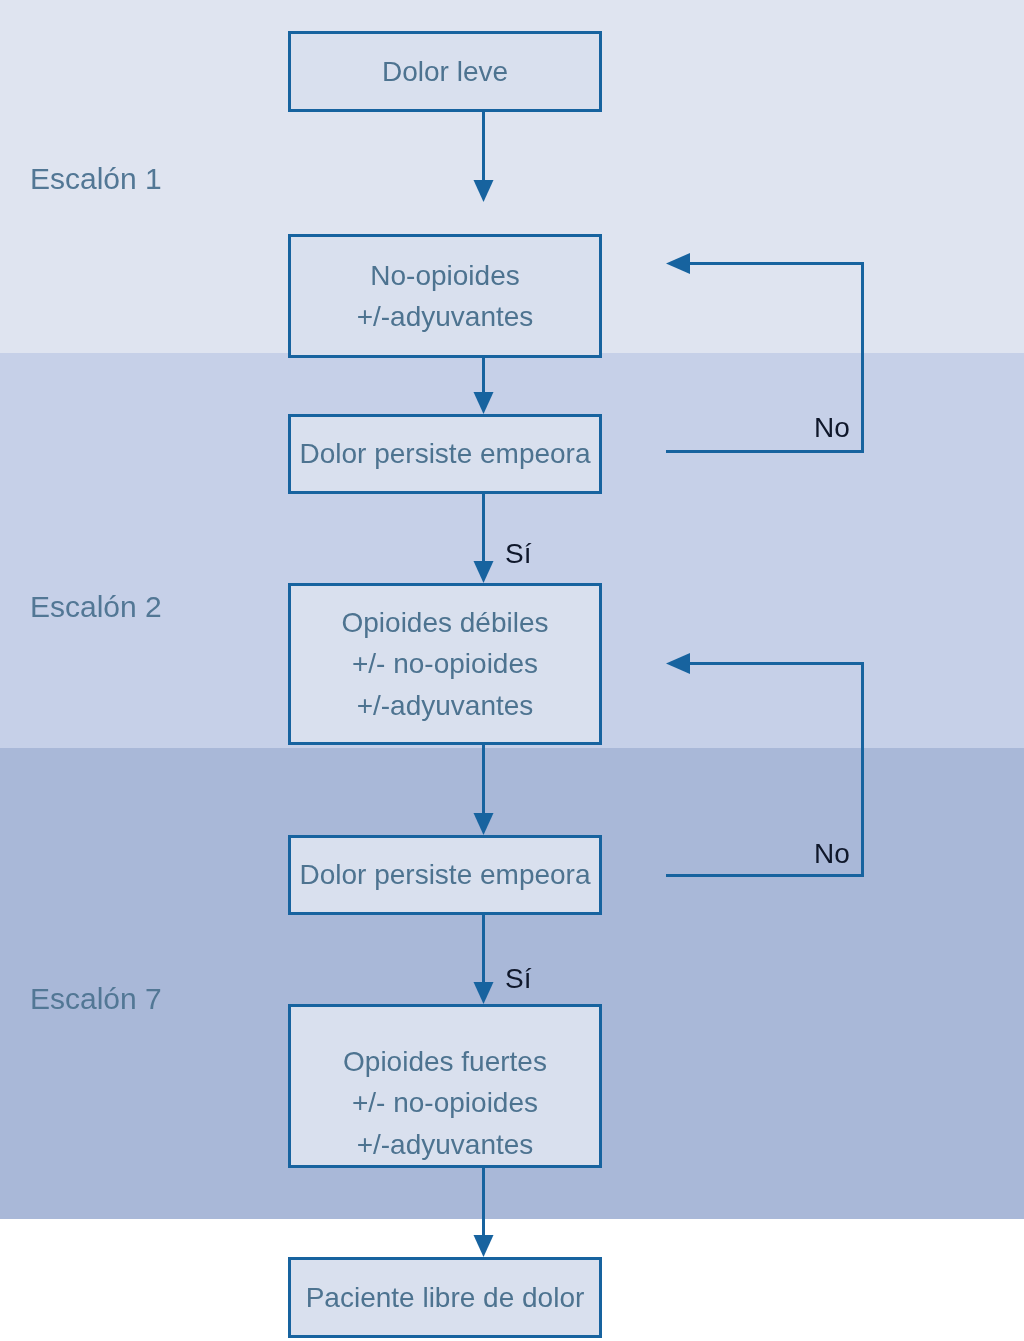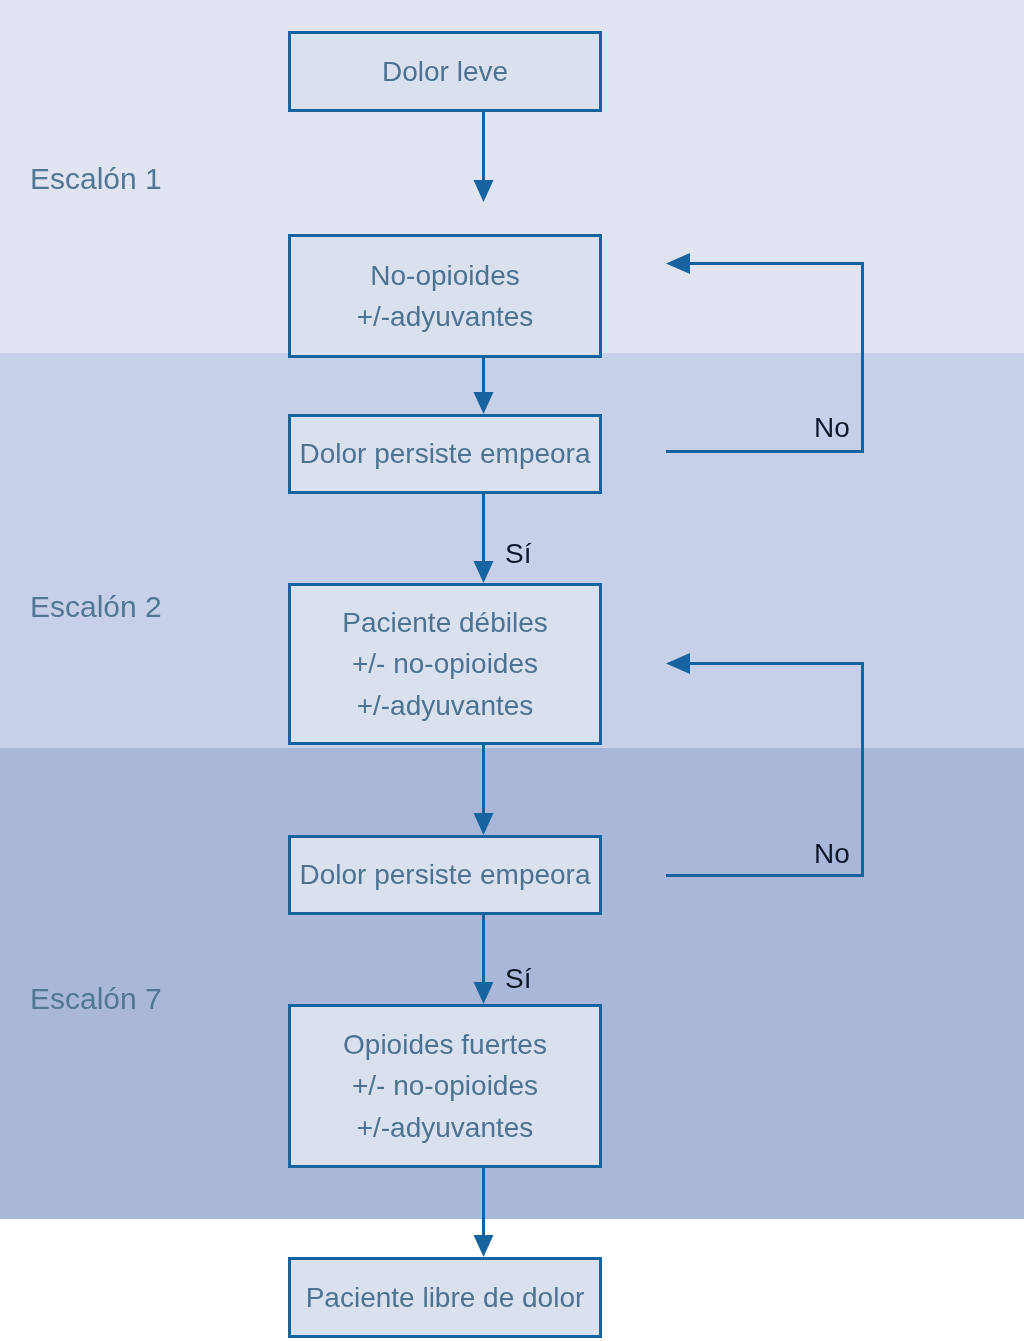--- a/index.html
+++ b/index.html
@@ -43,21 +43,21 @@
     justify-content: center;
     text-align: center;
   }
   .node span { display: block; }
 
   #node-dolor-leve        { top: 31px;   height: 81px;  }
   #node-no-opioides       { top: 202px;  height: 124px; margin-top: 32px; }
   #node-dolor-persiste-1  { top: 414px;  height: 80px;  }
   #node-opioides-debiles  { top: 583px;  height: 162px; }
   #node-dolor-persiste-2  { top: 835px;  height: 80px;  }
-  #node-opioides-fuertes  { top: 1004px; height: 164px; }
+  #node-opioides-fuertes  { top: 1004px; height: 164px; justify-content: flex-end; }
   #node-paciente-libre    { top: 1257px; height: 81px;  }
 
   .edge-label {
     position: absolute;
     font-size: 28px;
     color: #0f172a;
     white-space: nowrap;
   }
   .label-si-1 { left: 505px; top: 538px; }
   .label-no-1 { left: 814px; top: 412px; }
@@ -120,21 +120,21 @@
   <div class="node" id="node-no-opioides">
     <span>No-opioides</span>
     <span>+/-adyuvantes</span>
   </div>
 
   <div class="node" id="node-dolor-persiste-1">
     <span>Dolor persiste empeora</span>
   </div>
 
   <div class="node" id="node-opioides-debiles">
-    <span>Paciente débiles</span>
+    <span>Opioides débiles</span>
     <span>+/- no-opioides</span>
     <span>+/-adyuvantes</span>
   </div>
 
   <div class="node" id="node-dolor-persiste-2">
     <span>Dolor persiste empeora</span>
   </div>
 
   <div class="node" id="node-opioides-fuertes">
     <span>Opioides fuertes</span>

